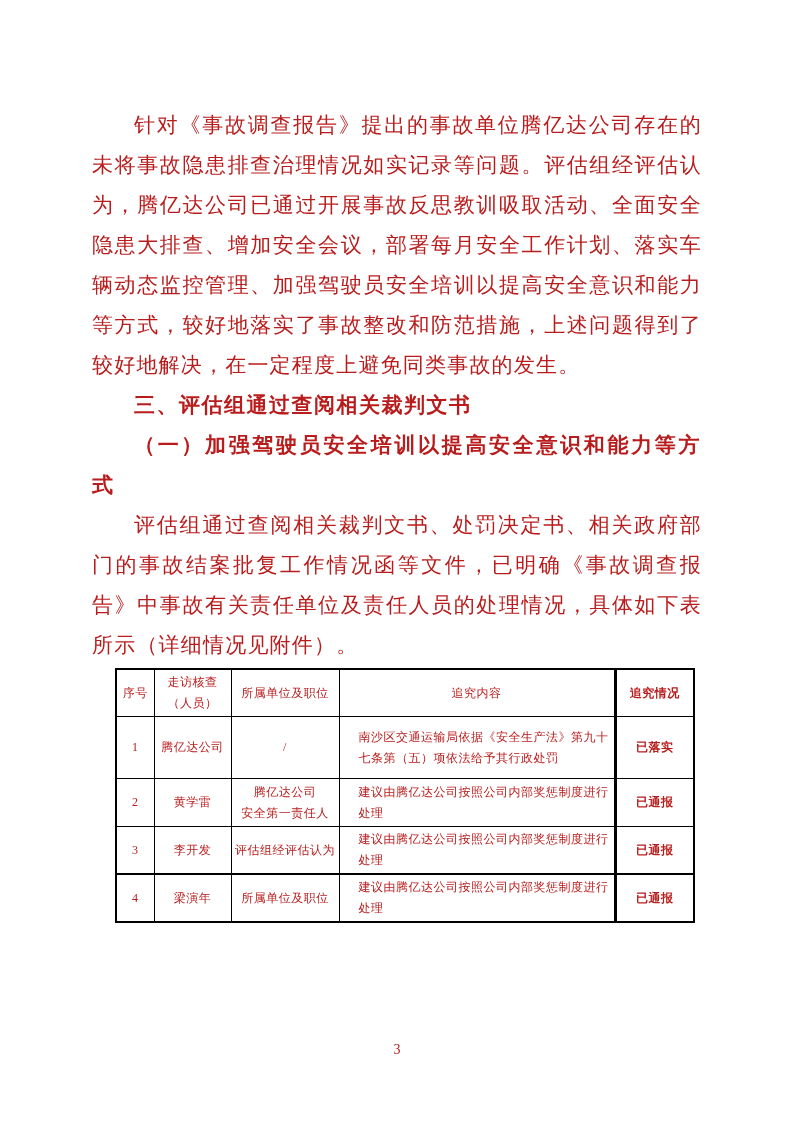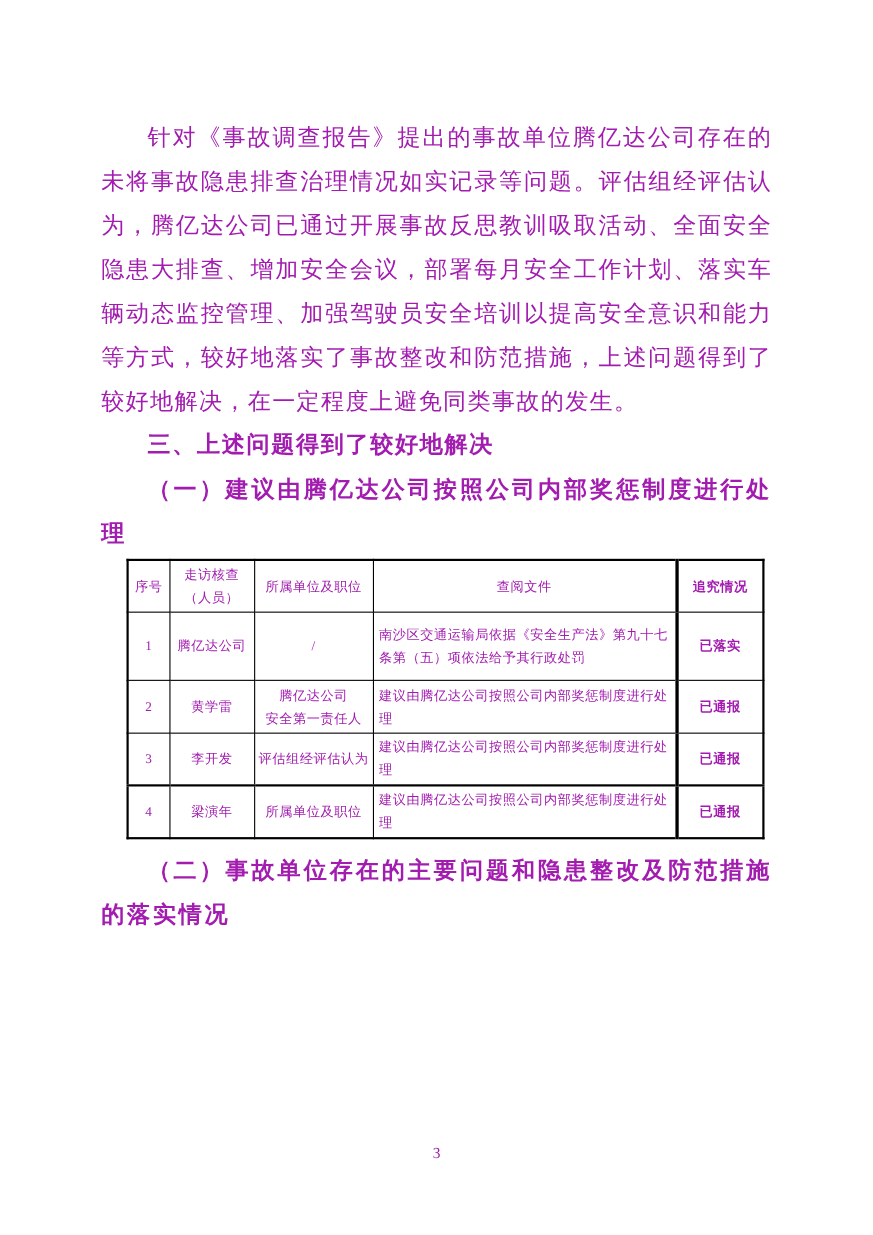--- a/index.html
+++ b/index.html
@@ -3,21 +3,21 @@
 <meta charset="utf-8">
 <style>
   * { margin: 0; padding: 0; box-sizing: border-box; }
   html, body { background: #e8e8e8; }
   .page {
     position: relative;
     width: 794px;
     height: 1123px;
     margin: 0 auto;
     background: #ffffff;
-    color: #a21caf;
+    color: #b91c1c;
     font-family: "Liberation Serif", "DejaVu Serif", serif;
     padding: 105px 92px 0 92px;
     overflow: hidden;
   }
   .para {
     font-size: 21px;
     line-height: 40px;
     letter-spacing: 1.2px;
     text-align: justify;
     text-indent: 42px;
@@ -52,21 +52,21 @@
     font-weight: normal;
     text-align: center;
     vertical-align: middle;
     padding: 2px 3px;
     white-space: pre-line;
     letter-spacing: 0.5px;
     overflow: hidden;
   }
   .doc-table .thick-l { border-left: 3px solid #000; font-weight: bold; }
   .doc-table tr.thick-t td { border-top: 2px solid #000; }
-  .doc-table td.cell-left { text-align: left; padding-left: 5px; }
+  .doc-table td.cell-left { text-align: left; padding-left: 19px; }
   .doc-table tr.hrow  { height: 46px; }
   .doc-table tr.row-1 { height: 62px; }
   .doc-table tr.row-2 { height: 48px; }
   .doc-table tr.row-3 { height: 42px; }
   .doc-table tr.row-4 { height: 44px; }
   .after-table { margin-top: 8px; }
   .page-num {
     position: absolute;
     top: 1042px;
     left: 0;
@@ -76,40 +76,41 @@
     letter-spacing: 0;
   }
 </style>
 </head>
 <body>
 
 <div class="page">
 
   <p class="para">针对《事故调查报告》提出的事故单位腾亿达公司存在的未将事故隐患排查治理情况如实记录等问题。评估组经评估认为，腾亿达公司已通过开展事故反思教训吸取活动、全面安全隐患大排查、增加安全会议，部署每月安全工作计划、落实车辆动态监控管理、加强驾驶员安全培训以提高安全意识和能力等方式，较好地落实了事故整改和防范措施，上述问题得到了较好地解决，在一定程度上避免同类事故的发生。</p>
 
-  <h2 class="h-main">三、上述问题得到了较好地解决</h2>
+  <h2 class="h-main">三、评估组通过查阅相关裁判文书</h2>
 
-  <h3 class="h-sub">（一）建议由腾亿达公司按照公司内部奖惩制度进行处理</h3>
+  <h3 class="h-sub">（一）加强驾驶员安全培训以提高安全意识和能力等方式</h3>
 
+  <p class="para">评估组通过查阅相关裁判文书、处罚决定书、相关政府部门的事故结案批复工作情况函等文件，已明确《事故调查报告》中事故有关责任单位及责任人员的处理情况，具体如下表所示（详细情况见附件）。</p>
 
   <table class="doc-table">
     <colgroup>
       <col style="width:38px">
       <col style="width:77px">
       <col style="width:108px">
       <col style="width:276px">
       <col style="width:79px">
     </colgroup>
     <tbody>
         <tr class="hrow">
       <th>序号</th>
       <th>走访核查
 （人员）</th>
       <th>所属单位及职位</th>
-      <th>查阅文件</th>
+      <th>追究内容</th>
       <th class="thick-l">追究情况</th>
     </tr>
     <tr class="row-1">
       <td>1</td>
       <td>腾亿达公司</td>
       <td>/</td>
       <td class="cell-left">南沙区交通运输局依据《安全生产法》第九十七条第（五）项依法给予其行政处罚</td>
       <td class="thick-l">已落实</td>
     </tr>
     <tr class="row-2">
@@ -130,18 +131,17 @@
     <tr class="row-4 thick-t">
       <td>4</td>
       <td>梁演年</td>
       <td>所属单位及职位</td>
       <td class="cell-left">建议由腾亿达公司按照公司内部奖惩制度进行处理</td>
       <td class="thick-l">已通报</td>
     </tr>
   </tbody>
     </table>
 
-  <h3 class="h-sub after-table">（二）事故单位存在的主要问题和隐患整改及防范措施的落实情况</h3>
 
 
   <div class="page-num">3</div>
 
 </div>
 
 </body></html>

